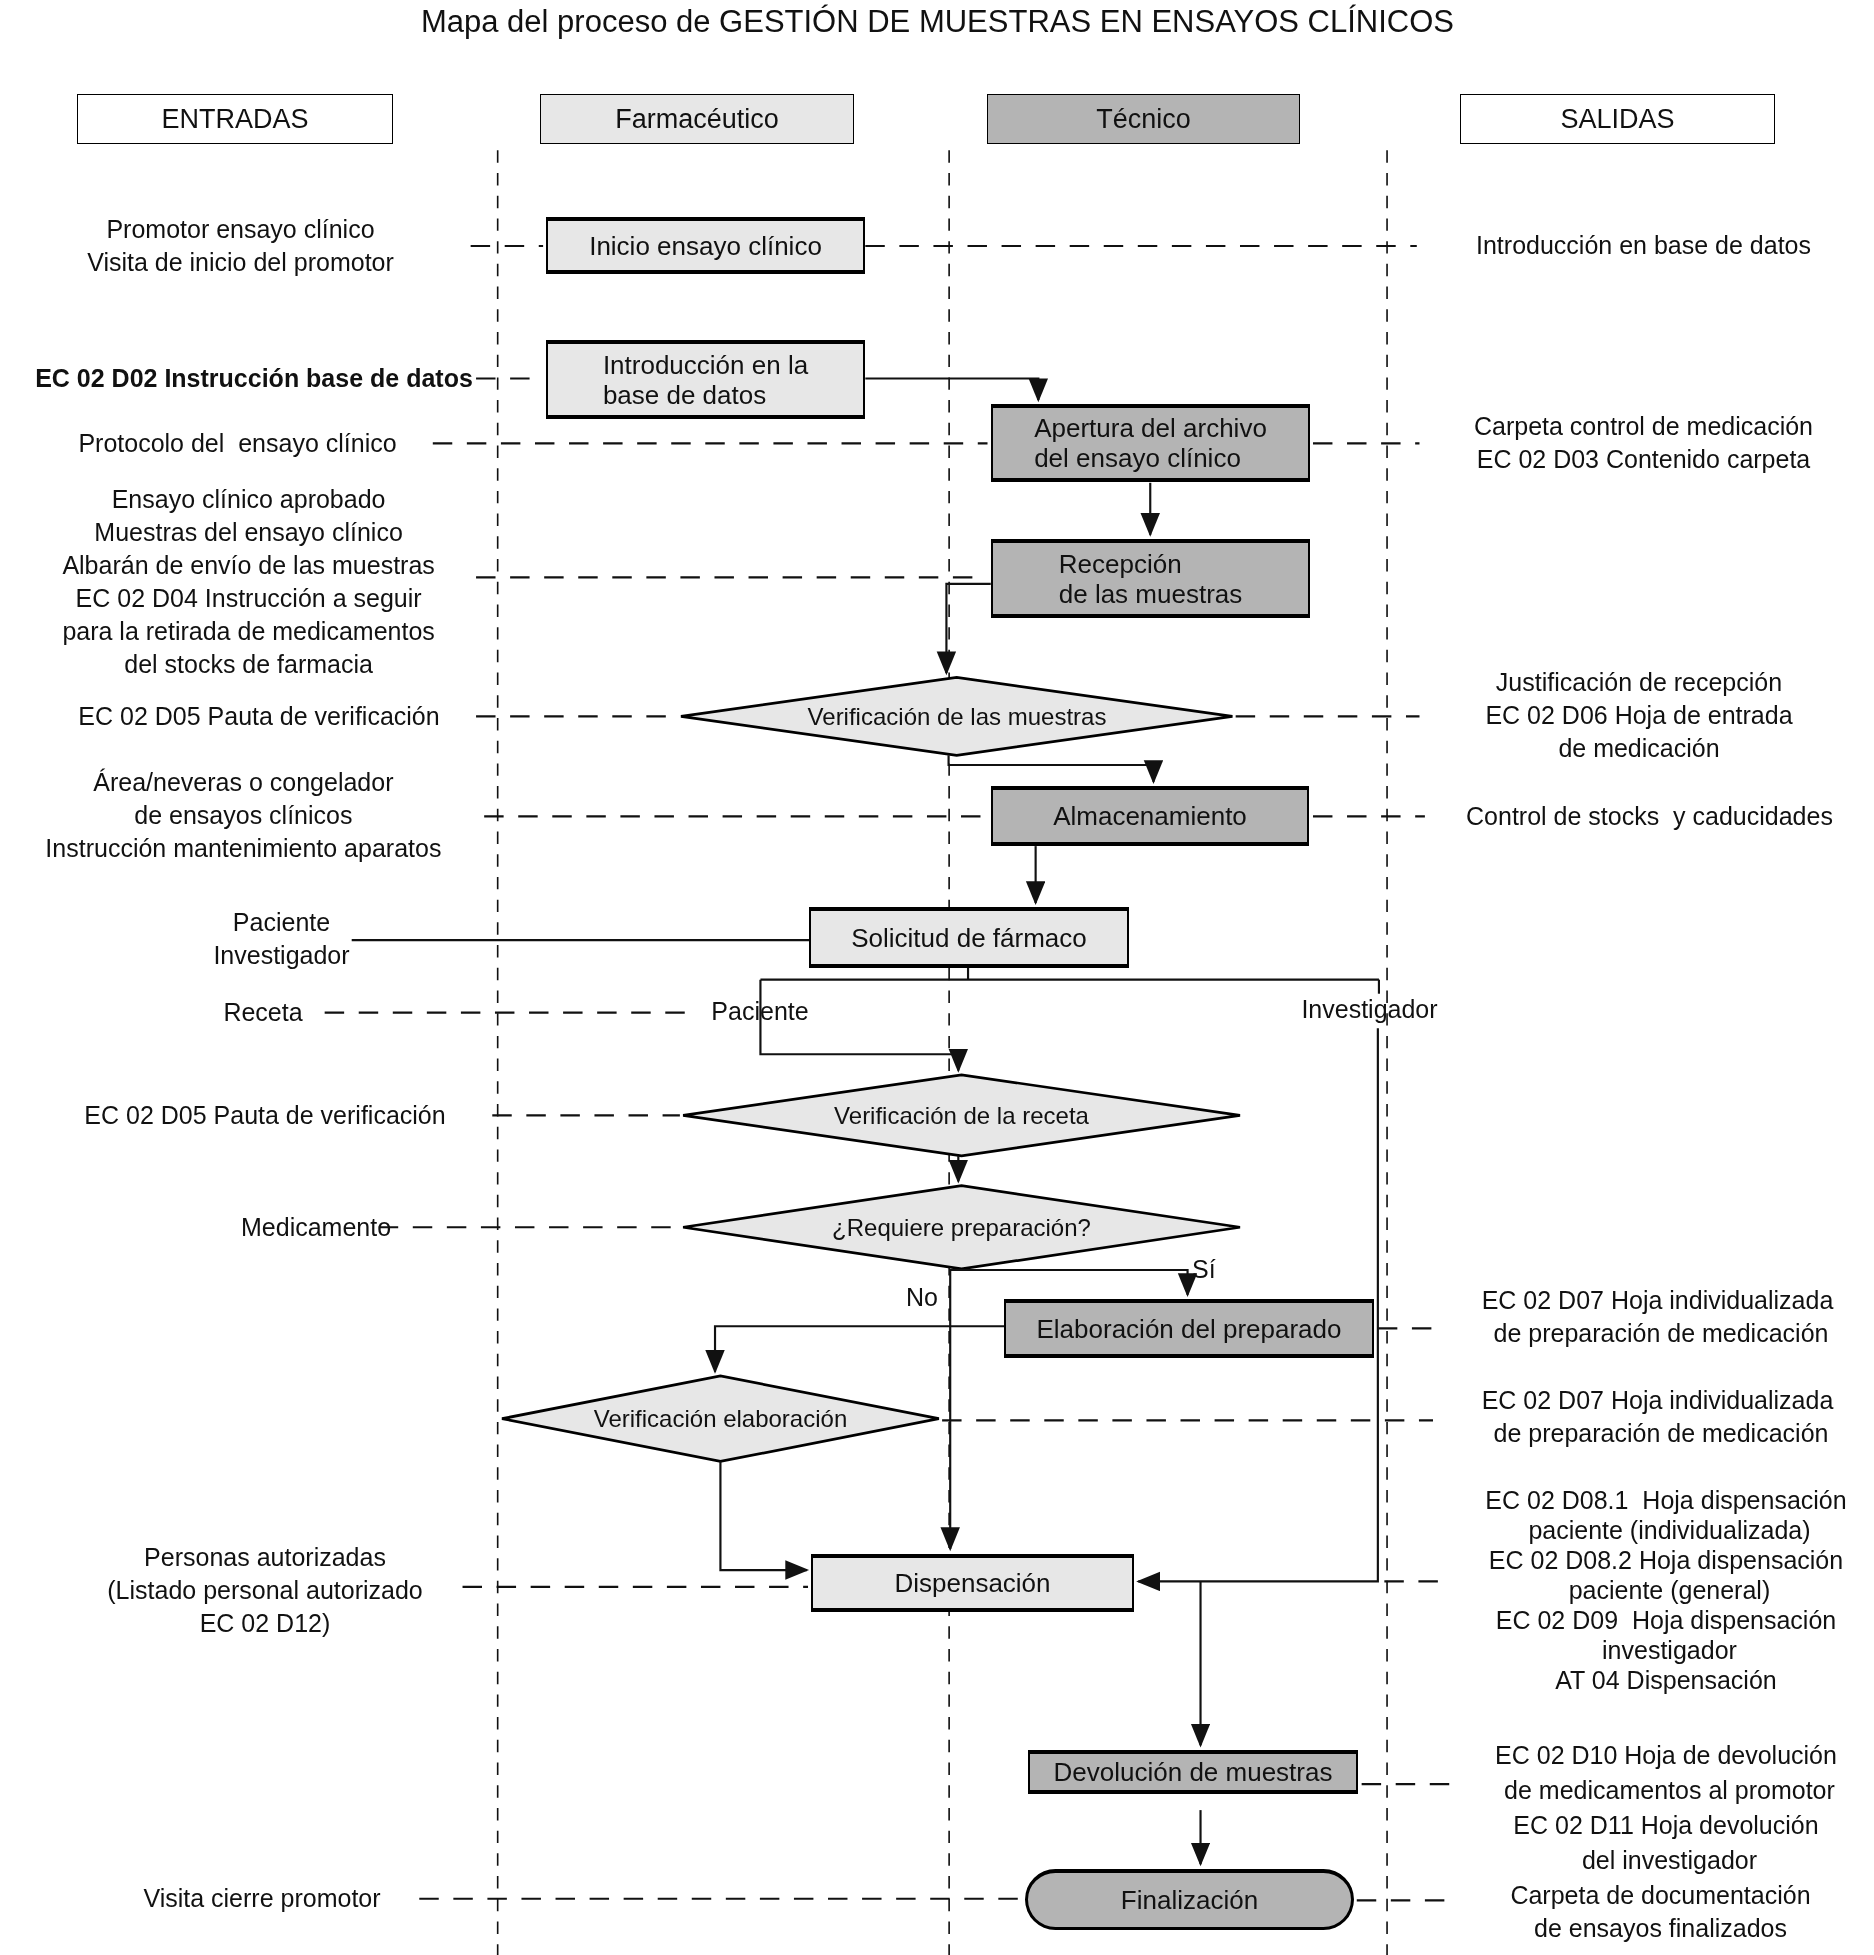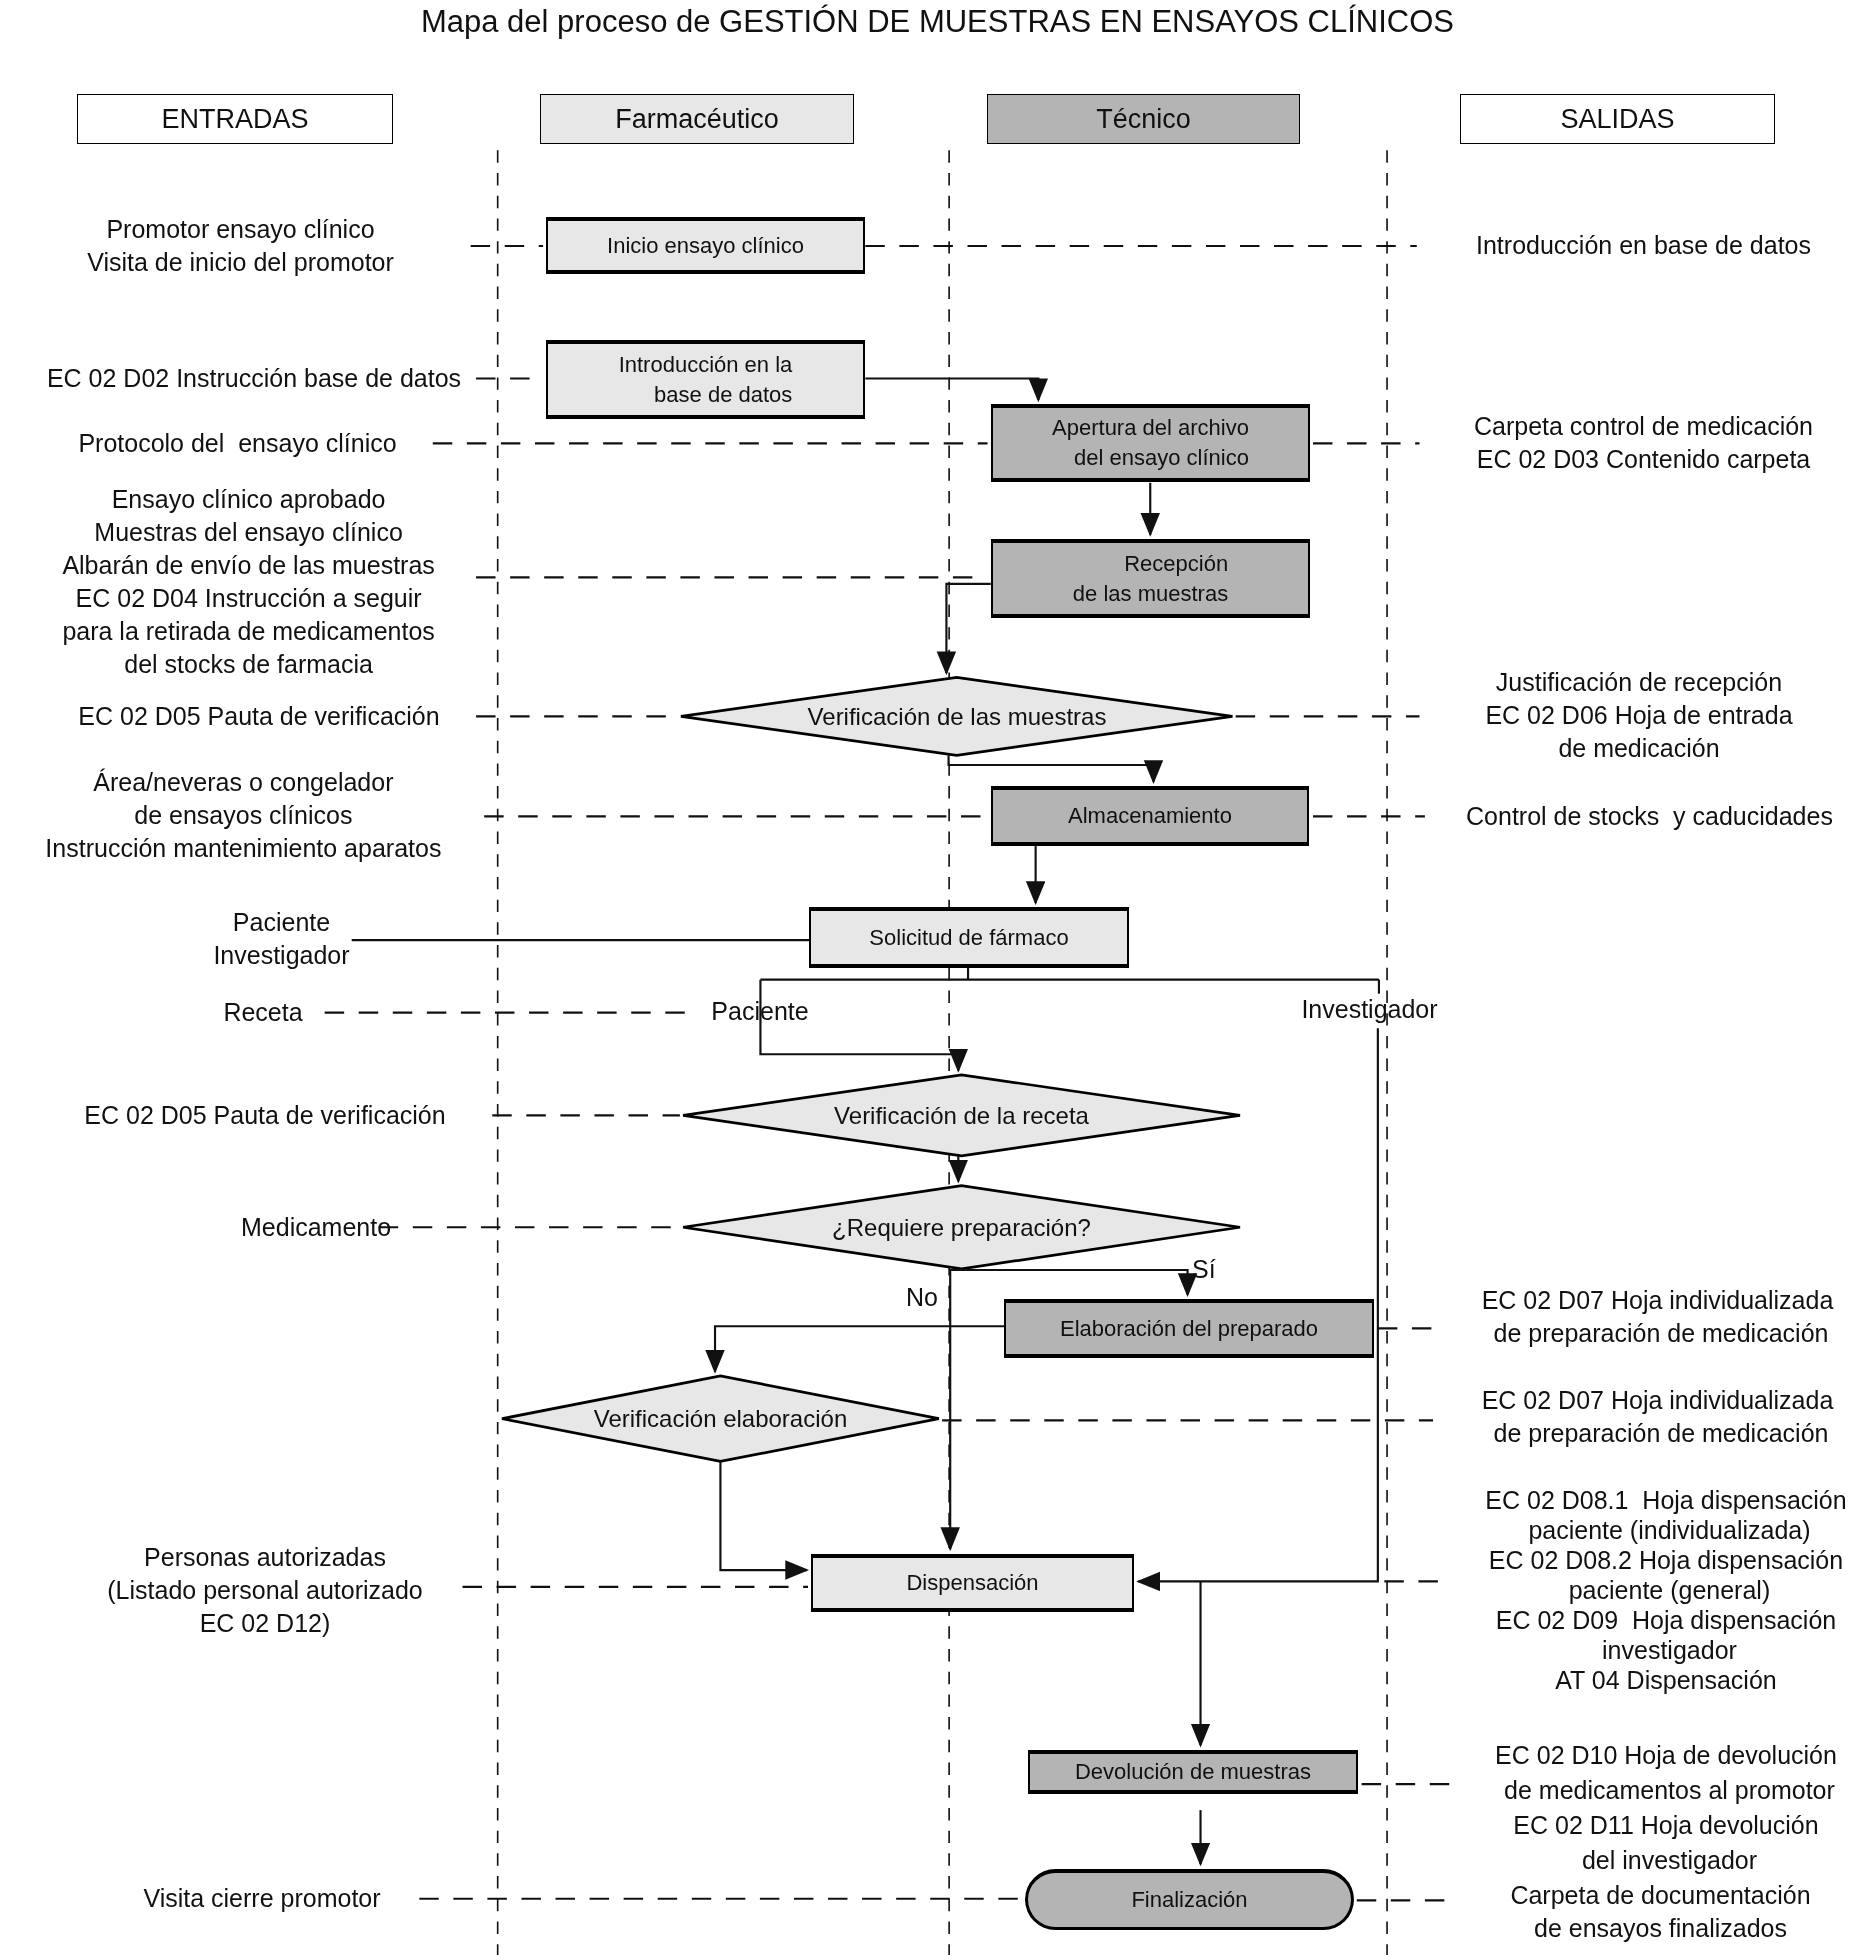--- a/index.html
+++ b/index.html
@@ -5,23 +5,23 @@
   :root{
     --light:#e7e7e7; --dark:#b4b4b4; --line:#111111; --text:#111111; --bg:#ffffff;
   }
   html,body{margin:0;padding:0;background:var(--bg);}
   body{width:1875px;height:1955px;position:relative;font-family:"Liberation Sans",sans-serif;color:var(--text);}
   #canvas{position:absolute;left:0;top:0;width:1875px;height:1955px;overflow:hidden;}
   svg#wires{position:absolute;left:0;top:0;z-index:1;}
   .title{position:absolute;left:0;top:4.3px;width:1875px;text-align:center;font-size:31px;z-index:3;}
   .hdr{position:absolute;display:flex;align-items:center;justify-content:center;
        border:1.6px solid #000;box-sizing:border-box;font-size:27px;background:#fff;z-index:3;}
-  .node{position:absolute;display:flex;align-items:center;justify-content:center;text-align:right;
+  .node{position:absolute;display:flex;align-items:center;justify-content:center;text-align:left;
         white-space:pre-line;border:2.2px solid #000;border-top-width:4.9px;border-bottom-width:4.9px;
-        box-sizing:border-box;font-size:22px;line-height:30px;z-index:3;}
+        box-sizing:border-box;font-size:26px;line-height:30px;z-index:3;}
   .light{background:var(--light);} .dark{background:var(--dark);}
   .stadium{border-radius:31px;border-width:3.2px;border-top-width:4.9px;}
   .dlabel{position:absolute;display:flex;align-items:center;justify-content:center;text-align:center;
           white-space:pre-line;font-size:24px;line-height:30px;z-index:3;}
   .lab{position:absolute;font-size:25px;line-height:33px;white-space:pre-wrap;z-index:3;}
   .c{text-align:center;} .l{text-align:center;} .r{text-align:right;}
   .lh55{line-height:30px;} .lh65{line-height:35px;}
   .edge{position:absolute;font-size:25px;z-index:3;}
   polyline,path.w{fill:none;stroke:var(--line);stroke-width:4;}
   .dash{stroke-dasharray:36 27;}
@@ -116,21 +116,21 @@
   <div class="dlabel" style="left:683px;top:1186px;width:557px;height:83px;">¿Requiere preparación?</div>
   <div class="dlabel" style="left:502px;top:1376px;width:437px;height:85px;">Verificación elaboración</div>
 
   <div class="edge" style="left:1192px;top:1255px;width:59px;">Sí</div>
   <div class="edge r" style="left:857px;top:1283px;width:81px;">No</div>
   <div class="edge c" style="left:679px;top:997px;width:162px;">Paciente</div>
   <div class="edge c" style="left:1267px;top:995px;width:205px;">Investigador</div>
 
   <div class="lab c" style="left:54px;top:213px;width:373px;">Promotor ensayo clínico
 Visita de inicio del promotor</div>
-  <div class="lab c" style="left:16px;top:362px;width:476px;">EC 02 D02 Instrucción base de datos</div>
+  <div class="lab c" style="left:16px;top:362px;width:476px;font-weight:bold;">EC 02 D02 Instrucción base de datos</div>
   <div class="lab c" style="left:51px;top:427px;width:373px;text-align:center;">Protocolo del  ensayo clínico</div>
   <div class="lab c" style="left:21.6px;top:483px;width:454px;">Ensayo clínico aprobado
 Muestras del ensayo clínico
 Albarán de envío de las muestras
 EC 02 D04 Instrucción a seguir
 para la retirada de medicamentos
 del stocks de farmacia</div>
   <div class="lab c" style="left:32px;top:700px;width:454px;">EC 02 D05 Pauta de verificación</div>
   <div class="lab c" style="left:5.4px;top:766px;width:476px;">Área/neveras o congelador
 de ensayos clínicos

